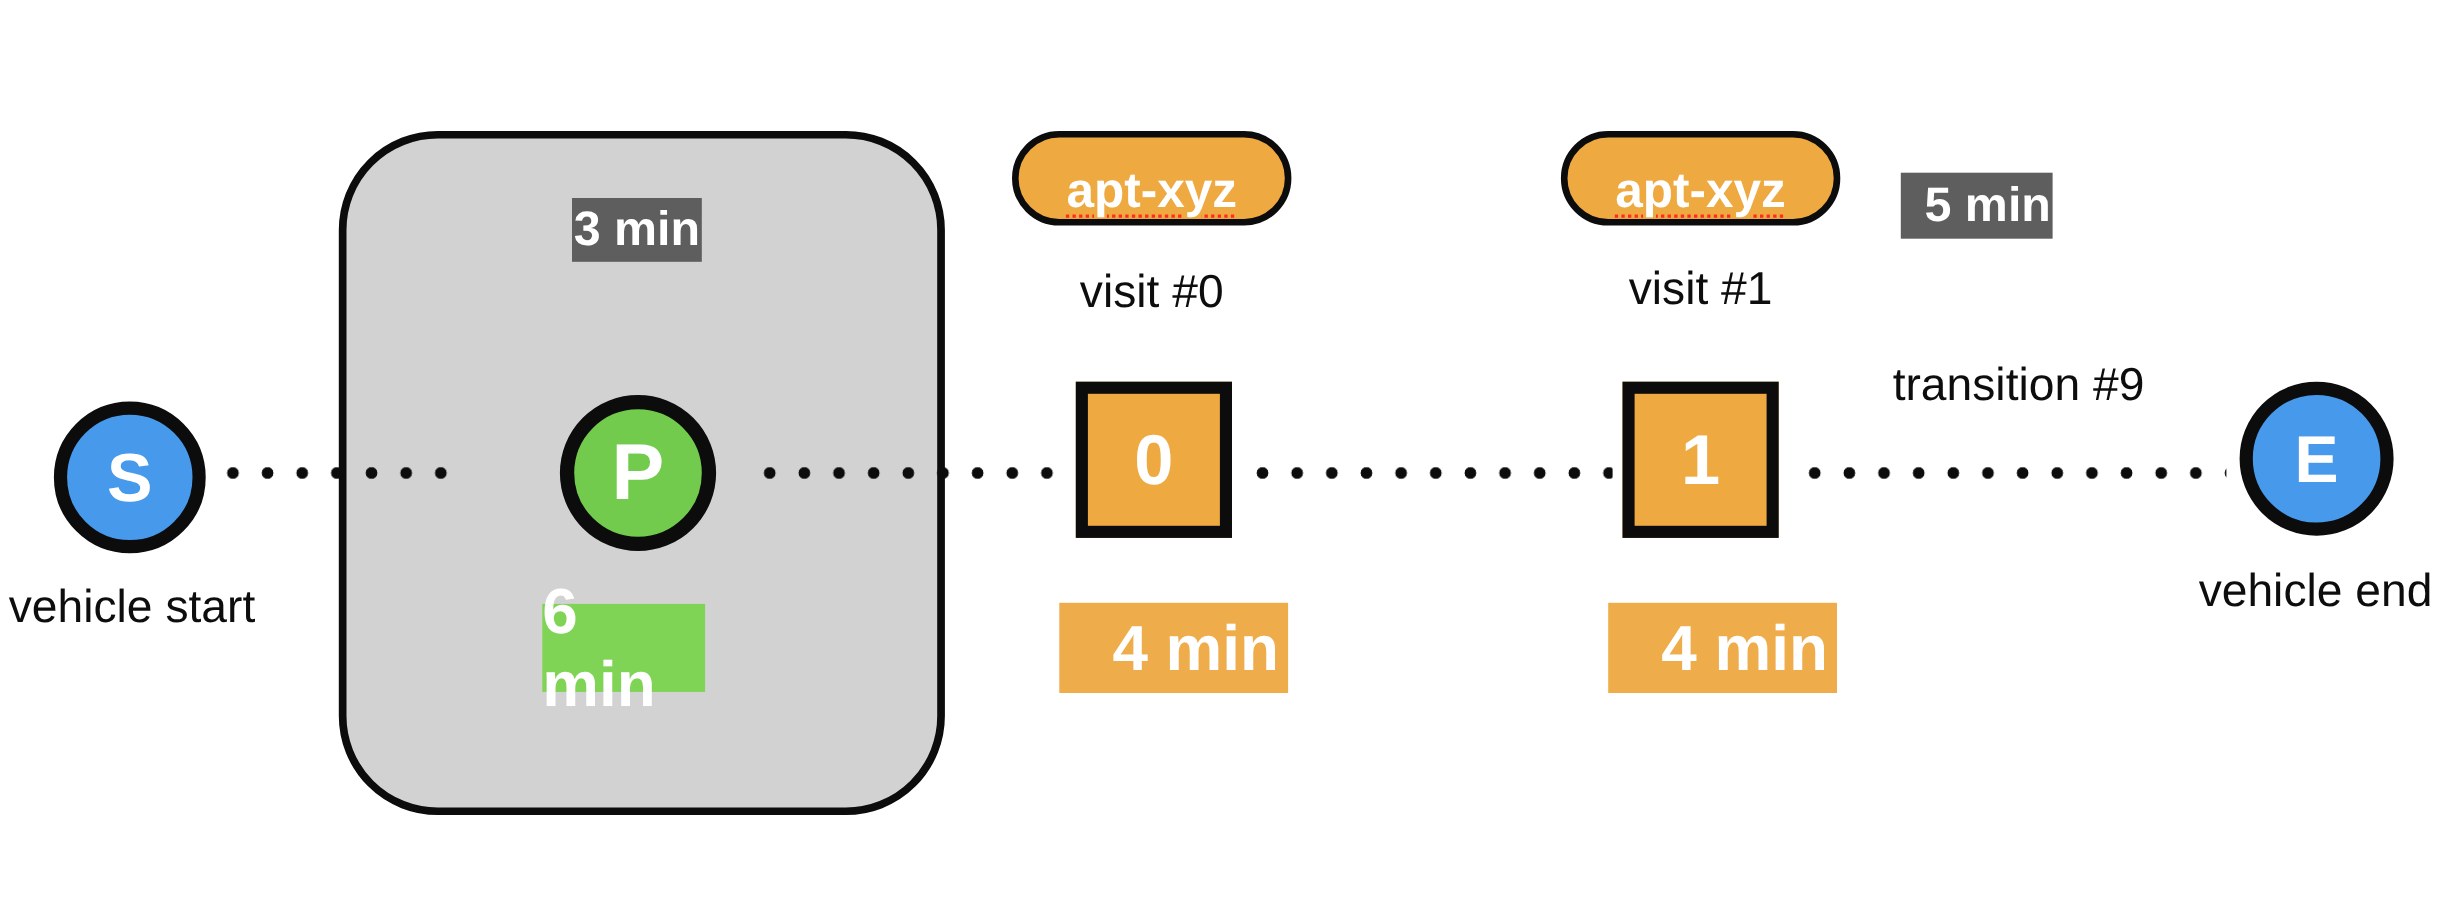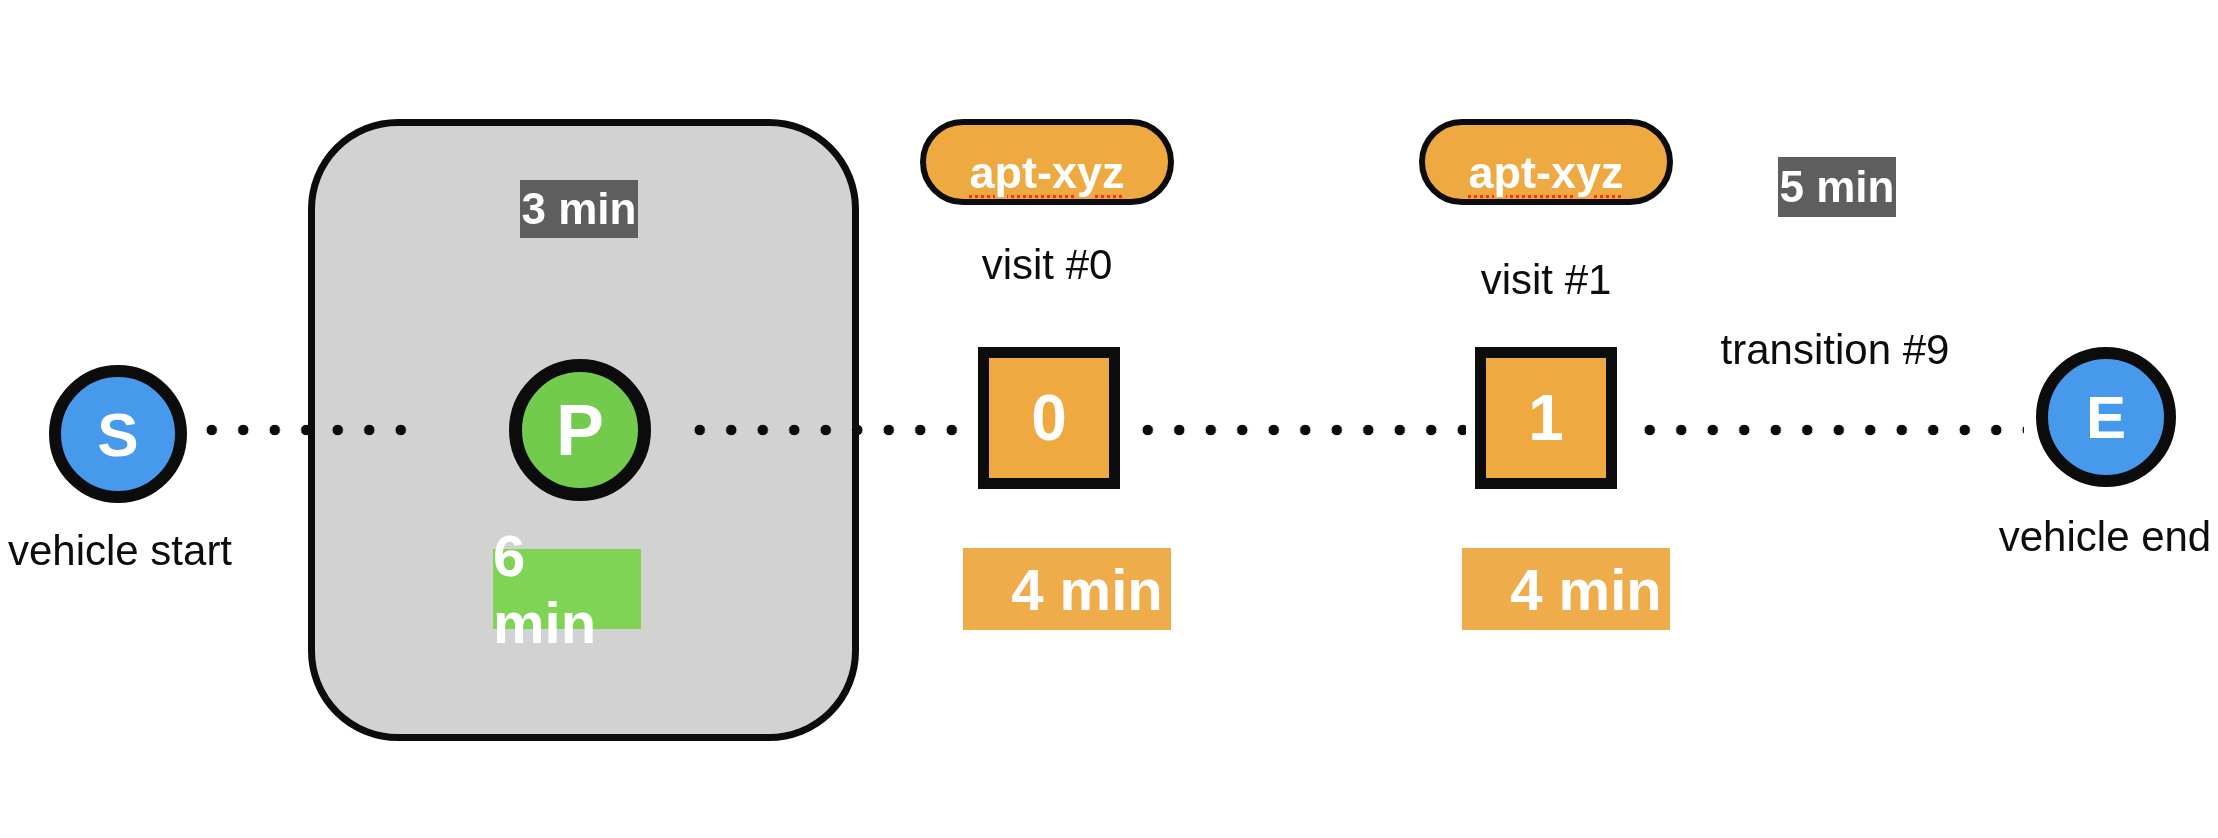--- a/index.html
+++ b/index.html
@@ -151,27 +151,27 @@
   </div>
   <div class="caption" style="left:897px; top:241px; width:300px;">visit #0</div>
   <div class="square-node" style="left:978px; top:347px;">
     <span>0</span>
   </div>
   <div class="badge badge-orange" style="left:963px; top:548px;">4 min</div>
 
   <div class="tag-pill" style="left:1419px; top:119px;">
     <span>apt-xyz</span>
   </div>
-  <div class="caption" style="left:1396px; top:256px; width:300px;text-align:center;">visit #1</div>
+  <div class="caption" style="left:1396px; top:238px; width:300px;text-align:center;">visit #1</div>
   <div class="square-node" style="left:1475px; top:347px;">
     <span>1</span>
   </div>
   <div class="badge badge-orange" style="left:1462px; top:548px;">4 min</div>
 
-  <div class="badge badge-dark" style="left:1778px; top:157px; height:60px;">5 min</div>
+  <div class="badge badge-dark" style="left:1728px; top:157px; height:60px;padding-left:20px;">5 min</div>
   <div class="caption" style="left:1685px; top:326px; width:300px;">transition #9</div>
 
   <div class="circle-node node-blue" style="left:2036px; top:347px; width:140px; height:140px; font-size:60px;">
     <span>E</span>
   </div>
   <div class="caption" style="left:1975px; top:513px; width:260px;">vehicle end</div>
 
 </div>
 
 </body></html>

